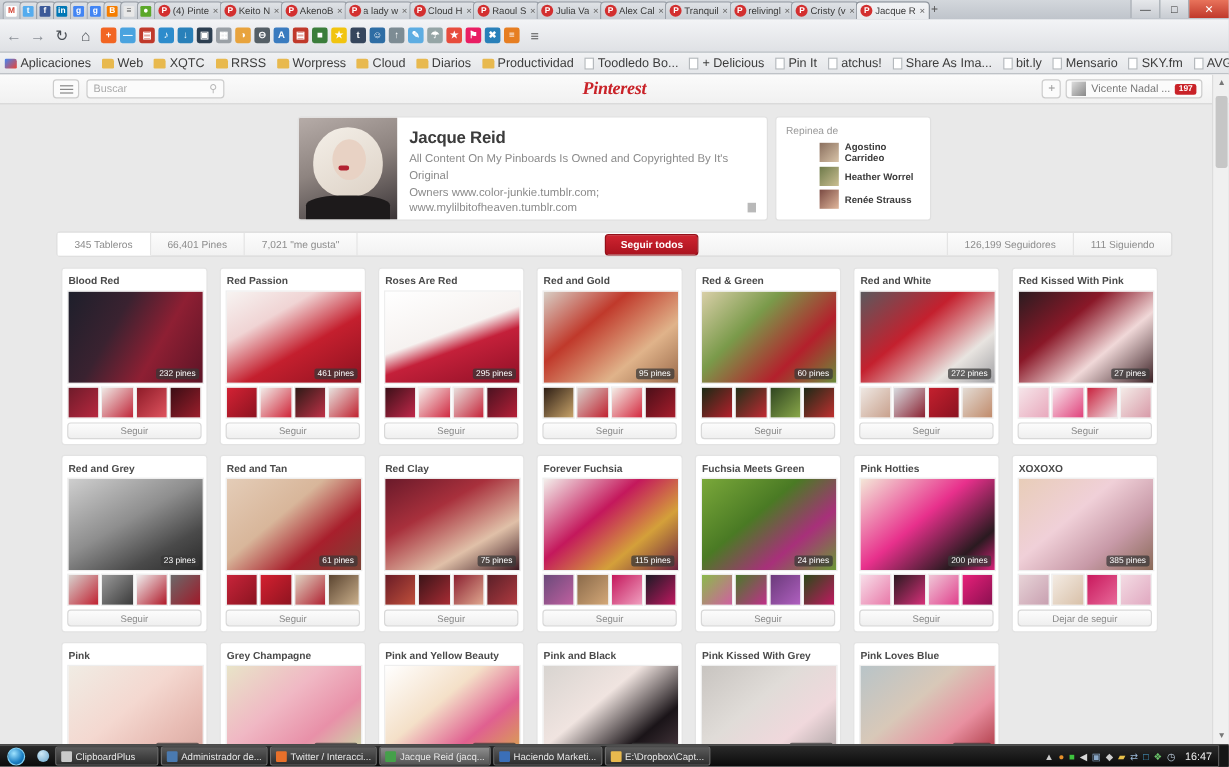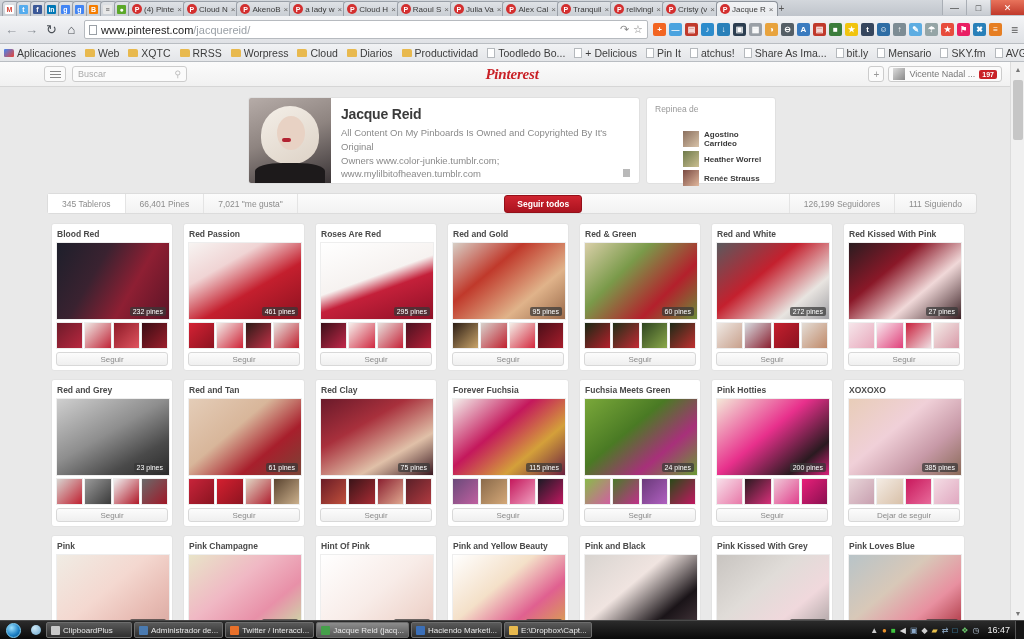--- a/index.html
+++ b/index.html
@@ -122,21 +122,21 @@
   .profpic .body { position:absolute; left:6px; bottom:0; width:70px; height:20px;
      background:#1d1a1b; border-radius:40% 40% 0 0;}
   .profinfo { padding:8px 10px; flex:1; }
   .profname { font-size:14px; font-weight:bold; color:#3b3b3b; letter-spacing:-0.2px;}
   .profdesc { font-size:9.5px; color:#8a8a8a; line-height:1.45; margin-top:4px;}
   .flagicon { position:absolute; right:9px; bottom:6px; width:7px; height:8px;
      background:#b9b9b9; }
 
   .repcard { width:130px; height:87px; background:#fff; border:1px solid #e0e0e0;
      border-radius:3px; padding:6px 8px;}
-  .repttl { font-size:8.5px; color:#999; margin-bottom:16px;}
+  .repttl { font-size:8.5px; color:#999; margin-bottom:4px;}
   .repitem { display:flex; align-items:center; gap:5px; margin-bottom:3px;padding-left:28px;}
   .repitem .av { width:16px; height:16px; flex:0 0 auto; }
   .repitem .nm { font-size:8px; color:#3b3b3b; font-weight:bold;}
 
   
   .statswrap { display:flex; justify-content:center; margin-top:9px;}
   .statsbar { width:930px; height:21px; background:linear-gradient(#fcfcfc,#f2f2f2);
      border:1px solid #dcdcdc; border-radius:3px; display:flex; align-items:center;}
   .stat { height:100%; display:flex; align-items:center; padding:0 14px;
      border-right:1px solid #e4e4e4; font-size:8.5px; color:#8c8c8c;}
@@ -229,21 +229,21 @@
         </div>
       </div>
     <div id="tabs" style="display:flex;align-items:flex-end;text-align:right;">
         <div class="tab">
           <span class="pin-dot">P</span>
           <span class="tlabel">(4) Pinte</span>
           <span class="tclose">×</span>
         </div>
         <div class="tab">
           <span class="pin-dot">P</span>
-          <span class="tlabel">Cloud N</span>
+          <span class="tlabel">Keito N</span>
           <span class="tclose">×</span>
         </div>
         <div class="tab">
           <span class="pin-dot">P</span>
           <span class="tlabel">AkenoB</span>
           <span class="tclose">×</span>
         </div>
         <div class="tab">
           <span class="pin-dot">P</span>
           <span class="tlabel">a lady w</span>
@@ -296,28 +296,20 @@
       <div>□</div>
       <div class="closebtn">✕</div>
     </div>
   </div>
 
   <div class="toolbar">
     <span class="navicon">←</span>
     <span class="navicon">→</span>
     <span class="navicon act">↻</span>
     <span class="navicon act">⌂</span>
-    <div class="omnibox">
-      <span class="pageicon"></span>
-      <span class="urltxt"><b style="font-weight:normal">www.pinterest.com</b><span class="dim">/jacquereid/</span></span>
-      <span class="right">
-        <span>↷</span>
-        <span>☆</span>
-      </span>
-    </div>
     <div class="ext-icons" id="ext-icons">
         <span class="ext" style="background: rgb(242, 101, 34);">+</span>
         <span class="ext" style="background: rgb(74, 163, 223);">—</span>
         <span class="ext" style="background: rgb(192, 57, 43);">▤</span>
         <span class="ext" style="background: rgb(45, 140, 204);">♪</span>
         <span class="ext" style="background: rgb(41, 128, 185);">↓</span>
         <span class="ext" style="background: rgb(44, 62, 80);">▣</span>
         <span class="ext" style="background: rgb(154, 160, 166);">▦</span>
         <span class="ext" style="background: rgb(232, 163, 61);">◑</span>
         <span class="ext" style="background: rgb(85, 95, 102);">⊖</span>
@@ -668,29 +660,23 @@
           </div>
           <div class="bbtn">Dejar de seguir</div>
         </div>
         <div class="board">
           <div class="bttl">Pink</div>
           <div class="bmain" style="background:linear-gradient(140deg,#f0ece4 0%,#f4d8d0 45%,#e8bcb4 75%,#d8a8a0 100%)">
             <span class="pinbadge">149 pines</span>
           </div>
         </div>
         <div class="board">
-          <div class="bttl">Pink Champagne</div>
+          <div class="bttl">Grey Champagne</div>
           <div class="bmain" style="background:linear-gradient(140deg,#e8e4c8 0%,#f0b8c4 40%,#e890a8 70%,#c8e0a8 100%)">
             <span class="pinbadge">106 pines</span>
-          </div>
-        </div>
-        <div class="board">
-          <div class="bttl">Hint Of Pink</div>
-          <div class="bmain" style="background:linear-gradient(140deg,#ffffff 0%,#f8ece8 50%,#f0d8d0 80%,#e8c8c0 100%)">
-            <span class="pinbadge">570 pines</span>
           </div>
         </div>
         <div class="board">
           <div class="bttl">Pink and Yellow Beauty</div>
           <div class="bmain" style="background:linear-gradient(140deg,#ffffff 0%,#f4e0c8 40%,#e06090 70%,#d8a84a 100%)">
             <span class="pinbadge">191 pines</span>
           </div>
         </div>
         <div class="board">
           <div class="bttl">Pink and Black</div>

